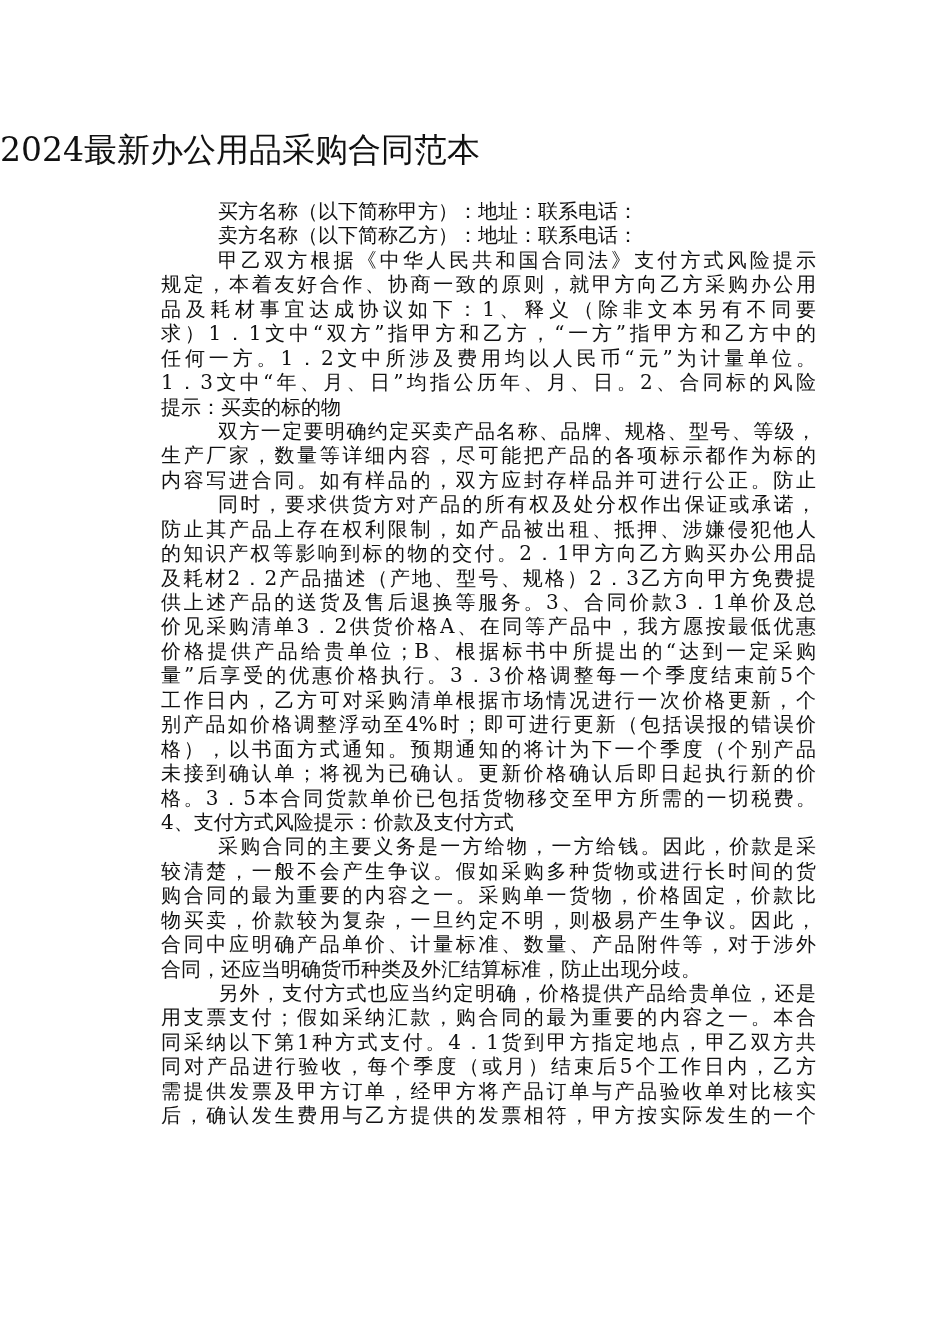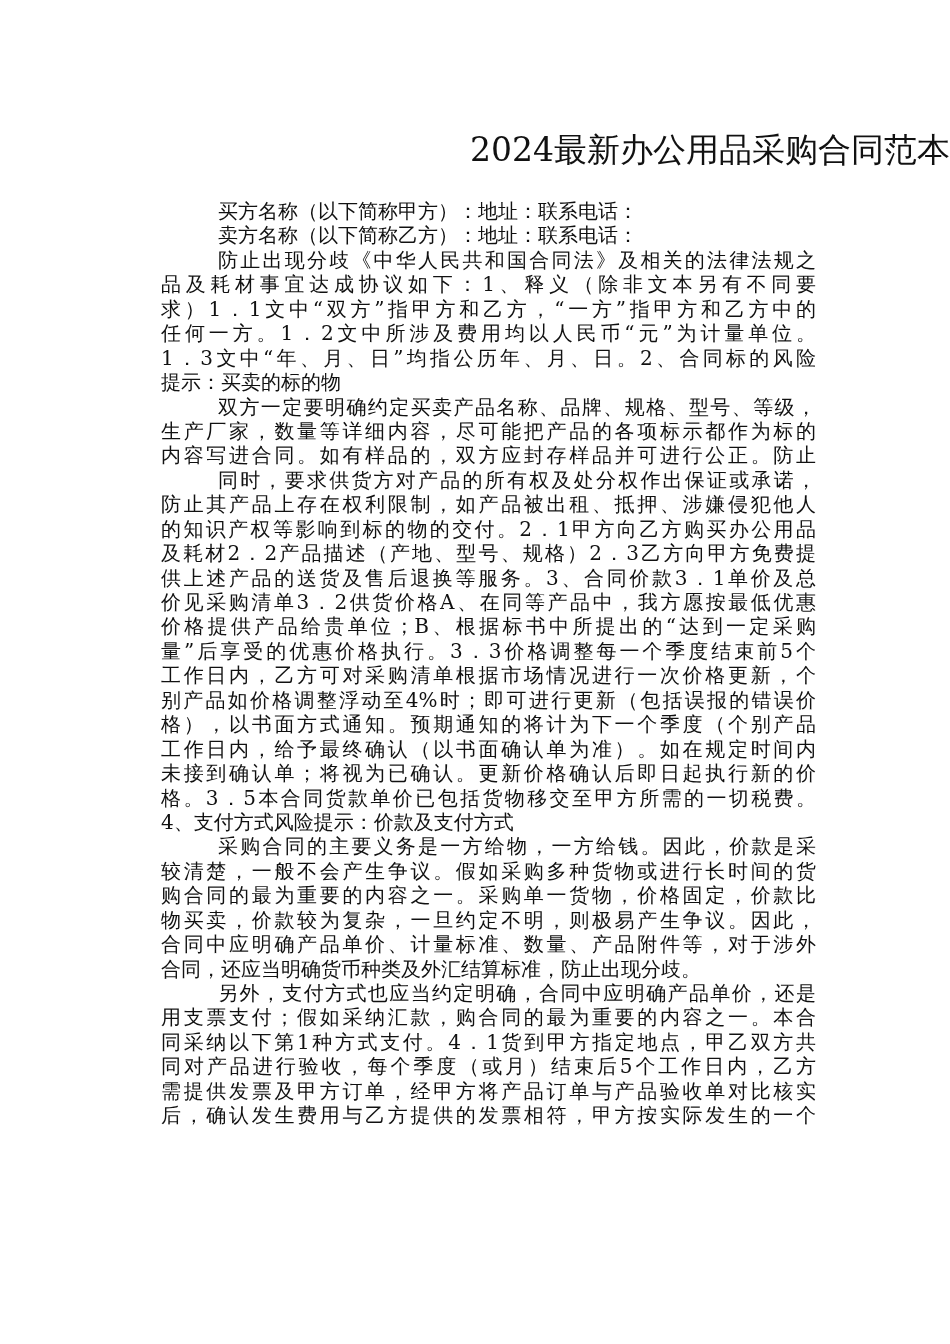--- a/index.html
+++ b/index.html
@@ -1,69 +1,69 @@
 <!DOCTYPE html>
 <html><head>
 <meta charset="utf-8">
 <style>
   html, body { margin: 0; padding: 0; background: #ffffff; }
   body { width: 950px; height: 1344px; position: relative; overflow: hidden; }
   .page { position: absolute; left: 0; top: 0; width: 950px; height: 1344px; background: #fff; }
   .title {
-    position: absolute; left: 0; top: 128px; width: 950px; text-align: right;
+    position: absolute; left: 0; top: 128px; width: 950px; text-align: left;
     font-family: "DejaVu Serif", "Liberation Serif", serif;
     font-size: 33px; color: #111; letter-spacing: 0px; line-height: 44px;
   }
   .body {
     position: absolute; left: 161px; top: 199px; width: 680px;
     font-family: "DejaVu Serif", "Liberation Serif", serif;
     font-size: 20px; color: #111; line-height: 24.45px;
   }
   .line { display: block; height: 24.45px; white-space: nowrap; text-align: justify; text-align-last: justify; width: 655px; overflow: visible; }
   .line.indent { padding-left: 57px; width: 598px; }
   .line.last { text-align-last: left; }
 </style>
 </head>
 <body>
 
 <div class="page">
   <div class="title">2024最新办公用品采购合同范本</div>
   <div class="body" id="body">
       <span class="line indent last">买方名称（以下简称甲方）：地址：联系电话：</span>
       <span class="line indent last">卖方名称（以下简称乙方）：地址：联系电话：</span>
-      <span class="line indent">防止出现分歧《中华人民共和国合同法》及相关的法律法规之</span>
+      <span class="line indent">甲乙双方根据《中华人民共和国合同法》支付方式风险提示</span>
+      <span class="line">规定，本着友好合作、协商一致的原则，就甲方向乙方采购办公用</span>
       <span class="line">品及耗材事宜达成协议如下：1、释义（除非文本另有不同要</span>
       <span class="line">求）1．1文中“双方”指甲方和乙方，“一方”指甲方和乙方中的</span>
       <span class="line">任何一方。1．2文中所涉及费用均以人民币“元”为计量单位。</span>
       <span class="line">1．3文中“年、月、日”均指公历年、月、日。2、合同标的风险</span>
       <span class="line last">提示：买卖的标的物</span>
       <span class="line indent">双方一定要明确约定买卖产品名称、品牌、规格、型号、等级，</span>
       <span class="line">生产厂家，数量等详细内容，尽可能把产品的各项标示都作为标的</span>
       <span class="line">内容写进合同。如有样品的，双方应封存样品并可进行公正。防止</span>
       <span class="line indent">同时，要求供货方对产品的所有权及处分权作出保证或承诺，</span>
       <span class="line">防止其产品上存在权利限制，如产品被出租、抵押、涉嫌侵犯他人</span>
       <span class="line">的知识产权等影响到标的物的交付。2．1甲方向乙方购买办公用品</span>
       <span class="line">及耗材2．2产品描述（产地、型号、规格）2．3乙方向甲方免费提</span>
       <span class="line">供上述产品的送货及售后退换等服务。3、合同价款3．1单价及总</span>
       <span class="line">价见采购清单3．2供货价格A、在同等产品中，我方愿按最低优惠</span>
       <span class="line">价格提供产品给贵单位；B、根据标书中所提出的“达到一定采购</span>
       <span class="line">量”后享受的优惠价格执行。3．3价格调整每一个季度结束前5个</span>
       <span class="line">工作日内，乙方可对采购清单根据市场情况进行一次价格更新，个</span>
       <span class="line">别产品如价格调整浮动至4%时；即可进行更新（包括误报的错误价</span>
       <span class="line">格），以书面方式通知。预期通知的将计为下一个季度（个别产品</span>
-      <span class="line">工作日内，给予最终确认（以书面确认单为准）。如在规定时间内</span>
       <span class="line">未接到确认单；将视为已确认。更新价格确认后即日起执行新的价</span>
       <span class="line">格。3．5本合同货款单价已包括货物移交至甲方所需的一切税费。</span>
       <span class="line last">4、支付方式风险提示：价款及支付方式</span>
       <span class="line indent">采购合同的主要义务是一方给物，一方给钱。因此，价款是采</span>
       <span class="line">较清楚，一般不会产生争议。假如采购多种货物或进行长时间的货</span>
       <span class="line">购合同的最为重要的内容之一。采购单一货物，价格固定，价款比</span>
       <span class="line">物买卖，价款较为复杂，一旦约定不明，则极易产生争议。因此，</span>
       <span class="line">合同中应明确产品单价、计量标准、数量、产品附件等，对于涉外</span>
       <span class="line last">合同，还应当明确货币种类及外汇结算标准，防止出现分歧。</span>
-      <span class="line indent">另外，支付方式也应当约定明确，合同中应明确产品单价，还是</span>
+      <span class="line indent">另外，支付方式也应当约定明确，价格提供产品给贵单位，还是</span>
       <span class="line">用支票支付；假如采纳汇款，购合同的最为重要的内容之一。本合</span>
       <span class="line">同采纳以下第1种方式支付。4．1货到甲方指定地点，甲乙双方共</span>
       <span class="line">同对产品进行验收，每个季度（或月）结束后5个工作日内，乙方</span>
       <span class="line">需提供发票及甲方订单，经甲方将产品订单与产品验收单对比核实</span>
       <span class="line">后，确认发生费用与乙方提供的发票相符，甲方按实际发生的一个</span>
     </div>
 </div>
 
 </body></html>

